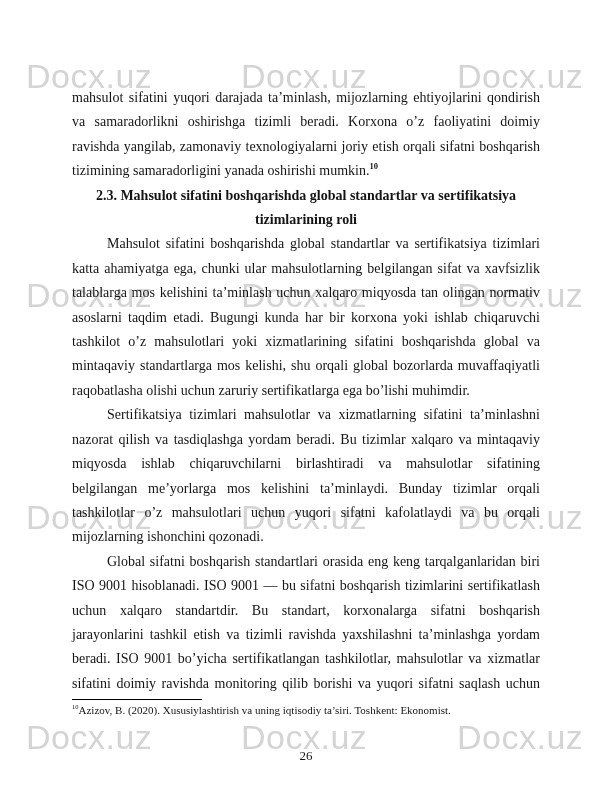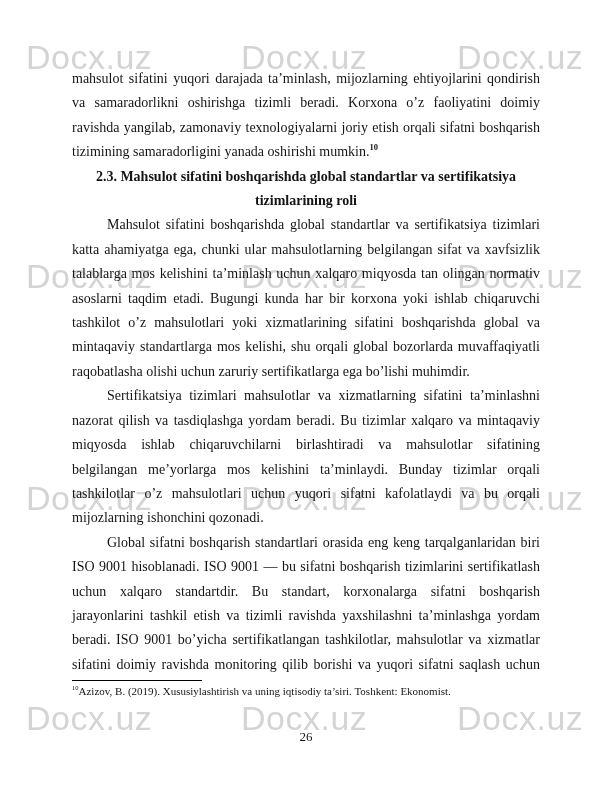--- a/index.html
+++ b/index.html
@@ -4,21 +4,21 @@
 <style>
   html, body { margin: 0; padding: 0; }
   body {
     width: 612px; height: 792px;
     background: #ffffff;
     position: relative;
     overflow: hidden;
     font-family: "Liberation Serif", "DejaVu Serif", serif;
     color: #141414;
   }
-  .page { position: absolute; inset: 0; width: 612px; height: 656px; }
+  .page { position: absolute; inset: 0; width: 612px; height: 656px; margin-top: 19px; }
 
   
   .watermark-layer { position: absolute; inset: 0; z-index: 0; pointer-events: none; }
   .wm {
     position: absolute;
     font-family: "Liberation Sans", "DejaVu Sans", sans-serif;
     font-size: 34px;
     line-height: 34px;
     font-weight: 400;
     color: #d4d4d4;
@@ -113,20 +113,20 @@
     <p class="heading">2.3. Mahsulot sifatini boshqarishda global standartlar va sertifikatsiya tizimlarining roli</p>
 
     <p class="para indent">Mahsulot sifatini boshqarishda global standartlar va sertifikatsiya tizimlari katta ahamiyatga ega, chunki ular mahsulotlarning belgilangan sifat va xavfsizlik talablarga mos kelishini ta’minlash uchun xalqaro miqyosda tan olingan normativ asoslarni taqdim etadi. Bugungi kunda har bir korxona yoki ishlab chiqaruvchi tashkilot o’z mahsulotlari yoki xizmatlarining sifatini boshqarishda global va mintaqaviy standartlarga mos kelishi, shu orqali global bozorlarda muvaffaqiyatli raqobatlasha olishi uchun zaruriy sertifikatlarga ega bo’lishi muhimdir.</p>
 
     <p class="para indent">Sertifikatsiya tizimlari mahsulotlar va xizmatlarning sifatini ta’minlashni nazorat qilish va tasdiqlashga yordam beradi. Bu tizimlar xalqaro va mintaqaviy miqyosda ishlab chiqaruvchilarni birlashtiradi va mahsulotlar sifatining belgilangan me’yorlarga mos kelishini ta’minlaydi. Bunday tizimlar orqali tashkilotlar o’z mahsulotlari uchun yuqori sifatni kafolatlaydi va bu orqali mijozlarning ishonchini qozonadi.</p>
 
     <p class="para indent continues">Global sifatni boshqarish standartlari orasida eng keng tarqalganlaridan biri ISO 9001 hisoblanadi. ISO 9001 — bu sifatni boshqarish tizimlarini sertifikatlash uchun xalqaro standartdir. Bu standart, korxonalarga sifatni boshqarish jarayonlarini tashkil etish va tizimli ravishda yaxshilashni ta’minlashga yordam beradi. ISO 9001 bo’yicha sertifikatlangan tashkilotlar, mahsulotlar va xizmatlar sifatini doimiy ravishda monitoring qilib borishi va yuqori sifatni saqlash uchun</p>
 
     <div class="footnote-block">
       <div class="footnote-sep"></div>
-      <p class="footnote"><sup class="fnref-small">10</sup><span>Azizov, B. (2019). Xususiylashtirish va uning iqtisodiy ta’siri. Toshkent: Ekonomist.</span></p>
+      <p class="footnote"><sup class="fnref-small">10</sup><span>Azizov, B. (2020). Xususiylashtirish va uning iqtisodiy ta’siri. Toshkent: Ekonomist.</span></p>
     </div>
 
   </div>
 
   <div class="page-number">26</div>
 
 </div>
 
 </body></html>

